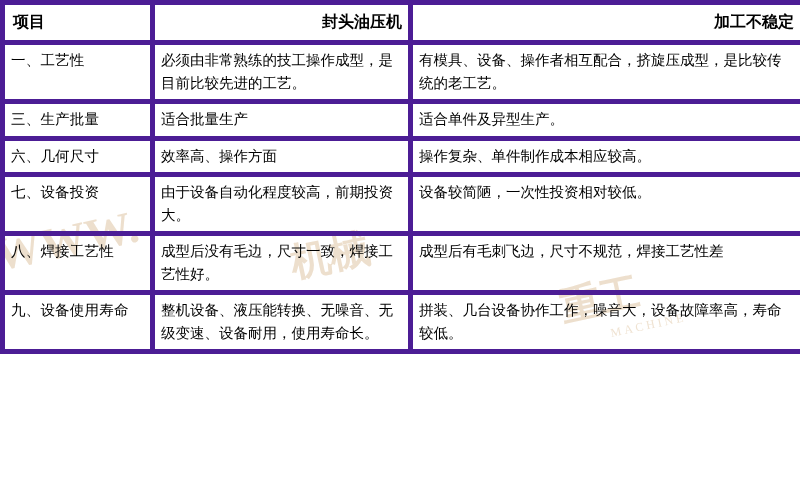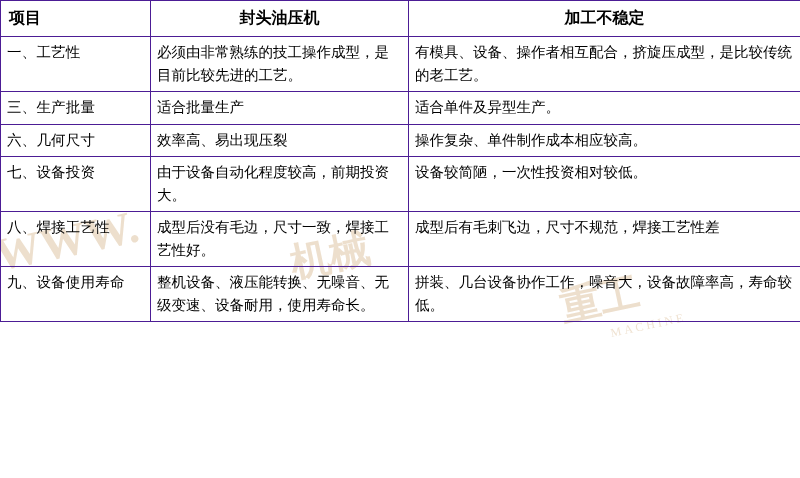--- a/index.html
+++ b/index.html
@@ -22,32 +22,32 @@
     position: relative;
     z-index: 2;
     background: transparent;
   }
   #compare-table col.c-item { width: 150px; }
   #compare-table col.c-hydraulic { width: 258px; }
   #compare-table col.c-spinning { width: 392px; }
 
   #compare-table th,
   #compare-table td {
-    border: 1px solid #4c1d95;
+    border: 5px solid #4c1d95;
     vertical-align: top;
     padding: 4px 6px 5px 6px;
     font-size: 14.5px;
     line-height: 1.55;
     background: transparent;
   }
   #compare-table thead th {
     font-weight: bold;
     font-size: 16px;
     padding: 6px 6px 7px 6px;
-    text-align: center;
+    text-align: right;
     line-height: 1.4;
   }
   #compare-table thead th.head-item {
     text-align: left;
     padding-left: 8px;
   }
   td.col-item {
     white-space: normal;
     letter-spacing: 0.2px;
   }
@@ -112,21 +112,21 @@
         <td class="col-hydraulic">必须由非常熟练的技工操作成型，是目前比较先进的工艺。</td>
         <td class="col-spinning">有模具、设备、操作者相互配合，挤旋压成型，是比较传统的老工艺。</td>
       </tr>
       <tr>
         <td class="col-item">三、生产批量</td>
         <td class="col-hydraulic">适合批量生产</td>
         <td class="col-spinning">适合单件及异型生产。</td>
       </tr>
       <tr>
         <td class="col-item">六、几何尺寸</td>
-        <td class="col-hydraulic">效率高、易出现压裂</td>
+        <td class="col-hydraulic">效率高、操作方面</td>
         <td class="col-spinning">操作复杂、单件制作成本相应较高。</td>
       </tr>
       <tr>
         <td class="col-item">七、设备投资</td>
         <td class="col-hydraulic">由于设备自动化程度较高，前期投资大。</td>
         <td class="col-spinning">设备较简陋，一次性投资相对较低。</td>
       </tr>
       <tr>
         <td class="col-item">八、焊接工艺性</td>
         <td class="col-hydraulic">成型后没有毛边，尺寸一致，焊接工艺性好。</td>

